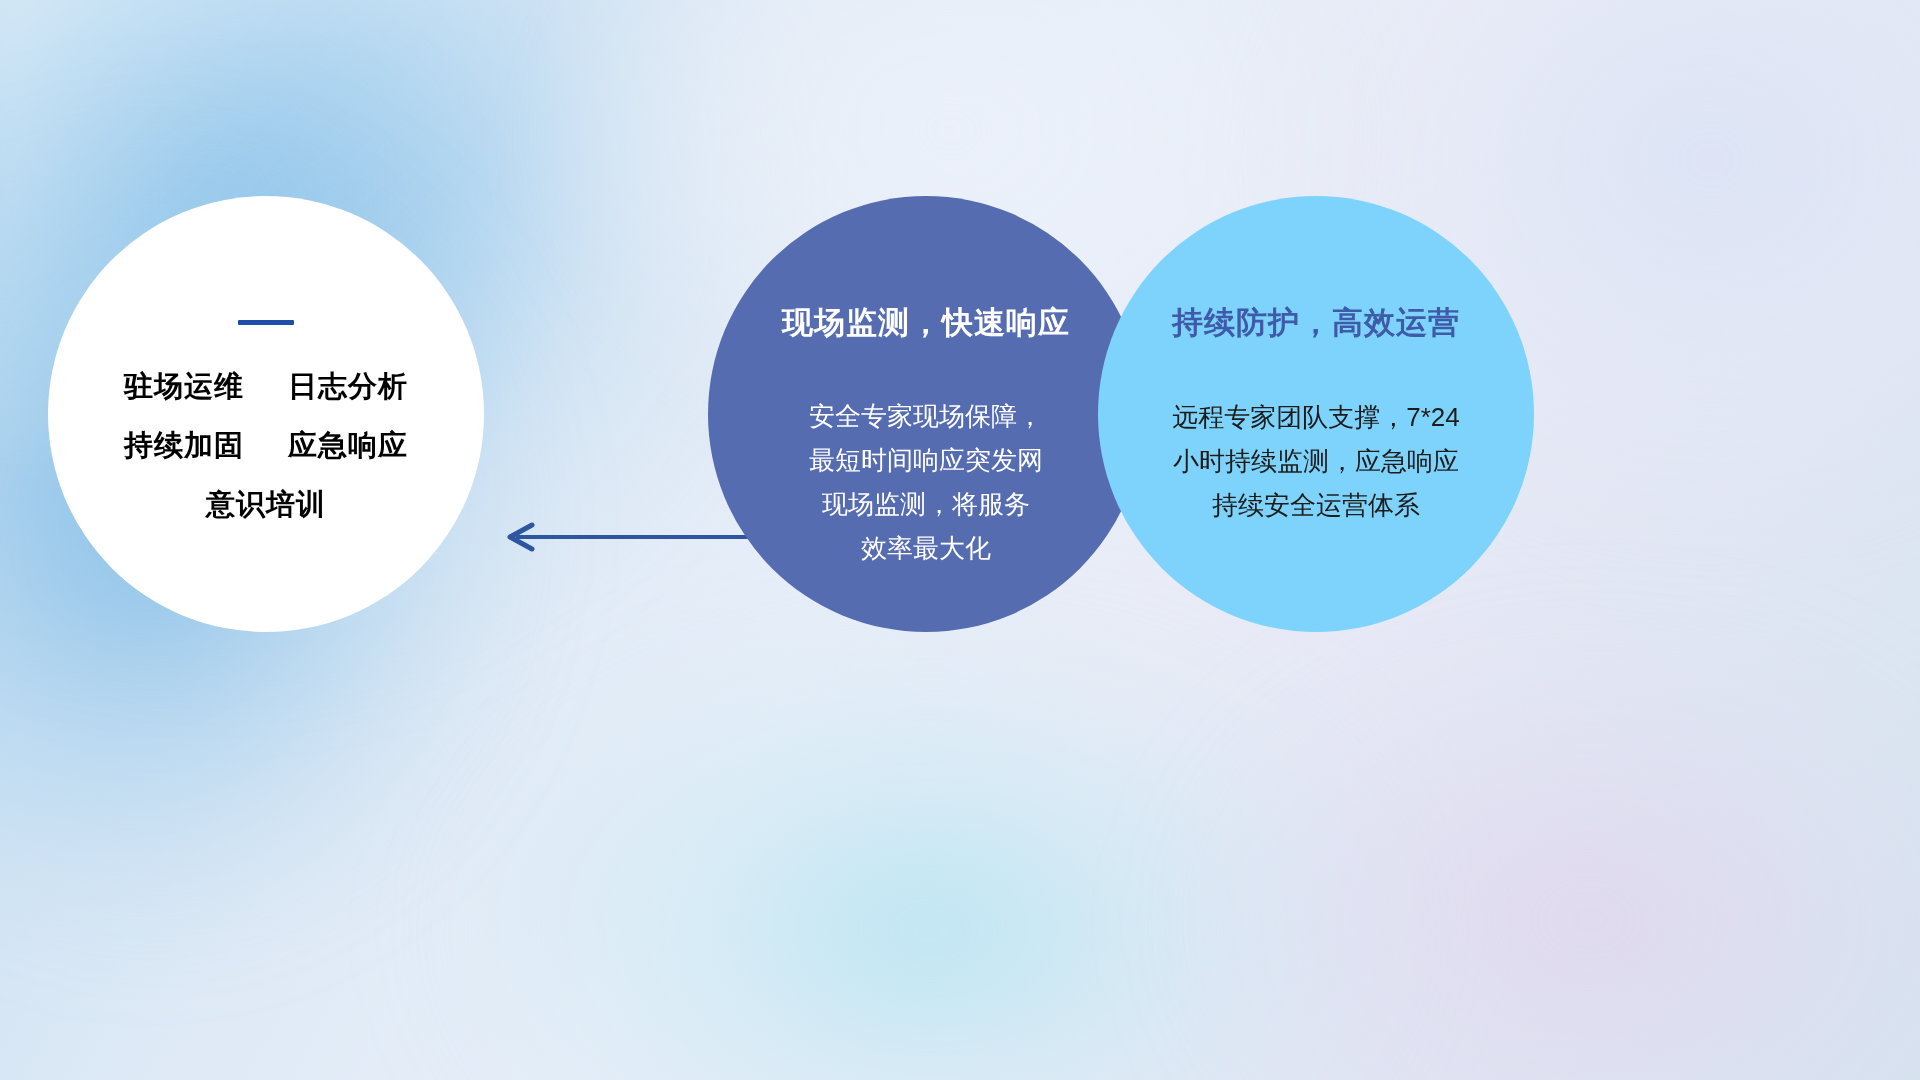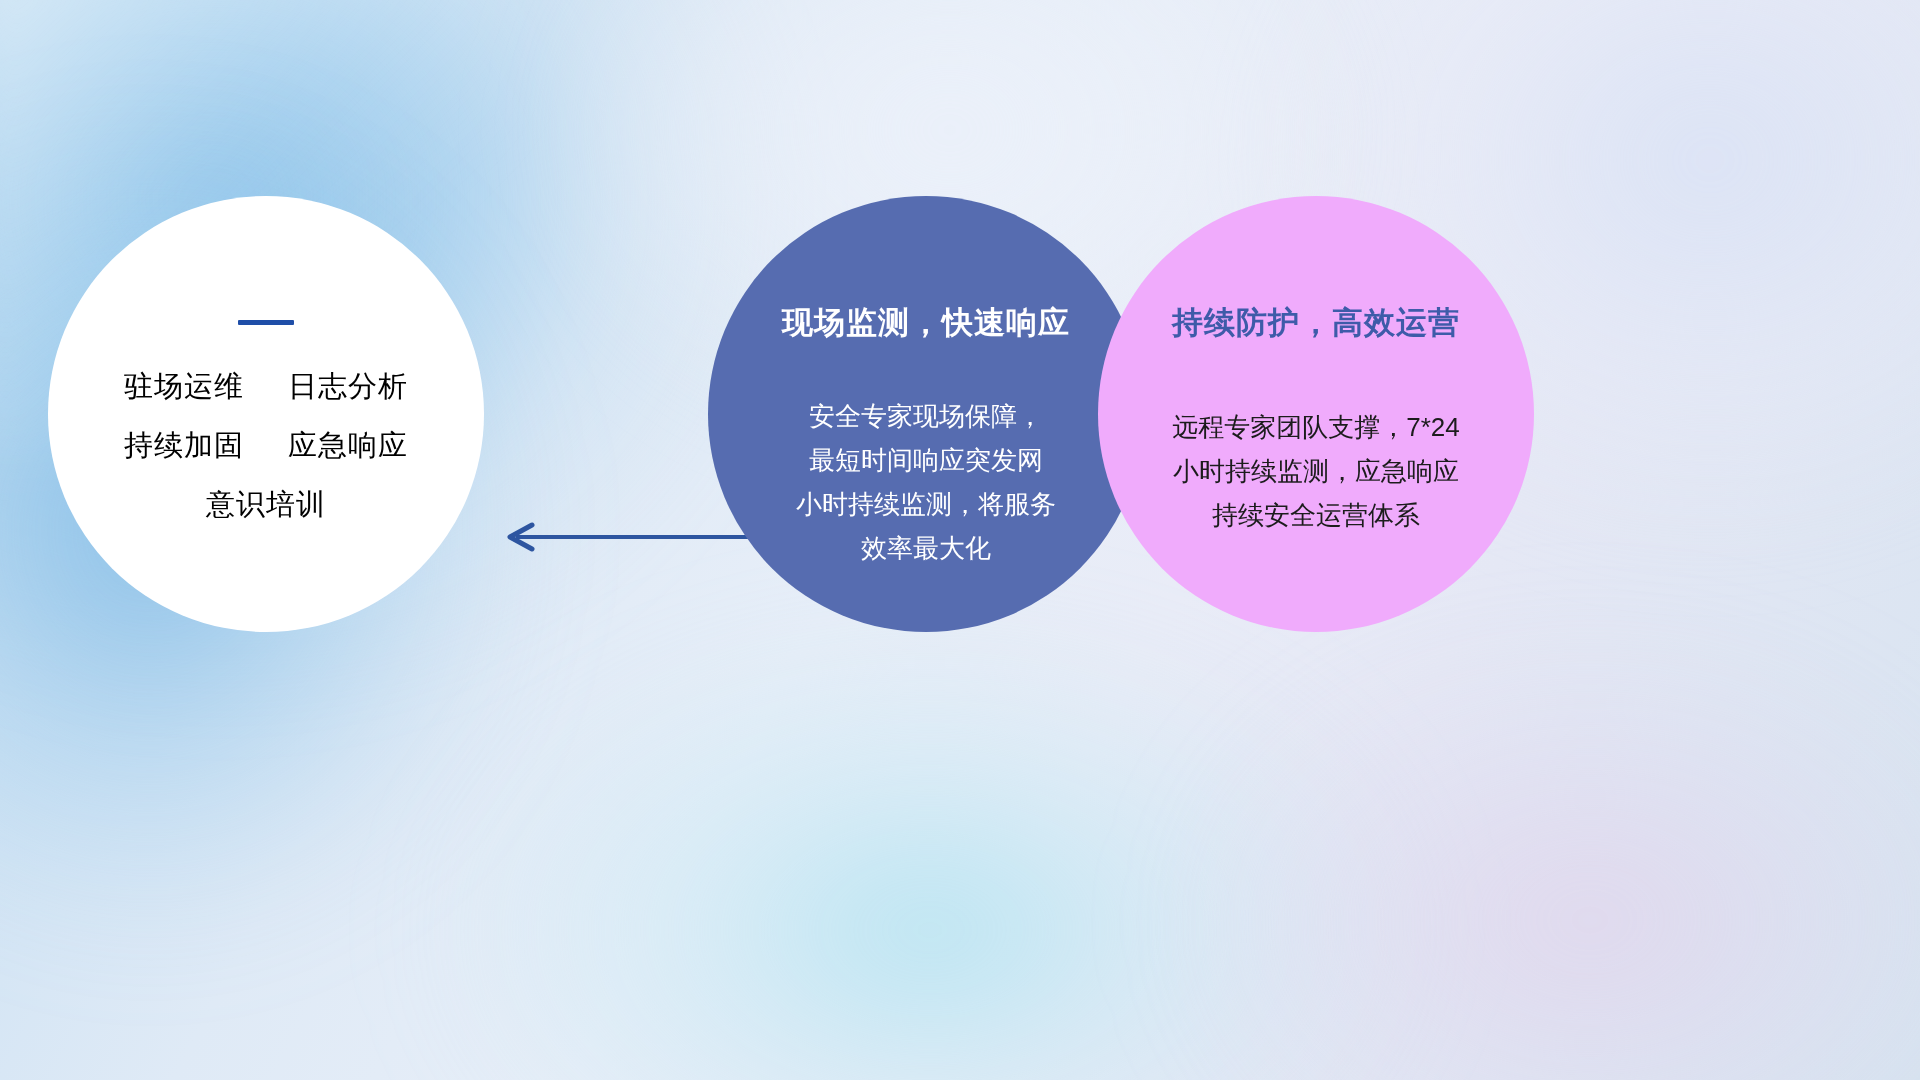--- a/index.html
+++ b/index.html
@@ -129,38 +129,37 @@
     top: 196px;
     width: 436px;
     height: 436px;
     background: #566cb0;
   }
   .circle-right {
     left: 1098px;
     top: 196px;
     width: 436px;
     height: 436px;
-    background: #f0abfc;
-    gap: 10px;
+    background: #7dd3fc;
   }
 
   
   .accent-rule {
     width: 56px;
     height: 5px;
     background: #1f4ea8;
     border-radius: 1px;
     margin-top: 124px;
   }
   .kw-list {
     margin-top: 32px;
     width: 100%;
     text-align: center;
     color: #000000;
-    font-weight: normal;
+    font-weight: bold;
     font-size: 29px;
     line-height: 59px;
     letter-spacing: 1px;
   }
   .kw-row {
     white-space: nowrap;
   }
   .kw-gap { display: inline-block; width: 26px; }
 
   
@@ -248,21 +247,21 @@
         <span>意识培训</span>
       </div>
     </div>
   </div>
 
   <div class="circle circle-mid">
     <div class="mid-title">现场监测，快速响应</div>
     <div class="mid-body">
       <div>安全专家现场保障，</div>
       <div>最短时间响应突发网</div>
-      <div>小时持续监测，将服务</div>
+      <div>现场监测，将服务</div>
       <div>效率最大化</div>
     </div>
   </div>
 
   <div class="circle circle-right">
     <div class="right-title">持续防护，高效运营</div>
     <div class="right-body">
       <div>远程专家团队支撑，7*24</div>
       <div>小时持续监测，应急响应</div>
       <div>持续安全运营体系</div>

